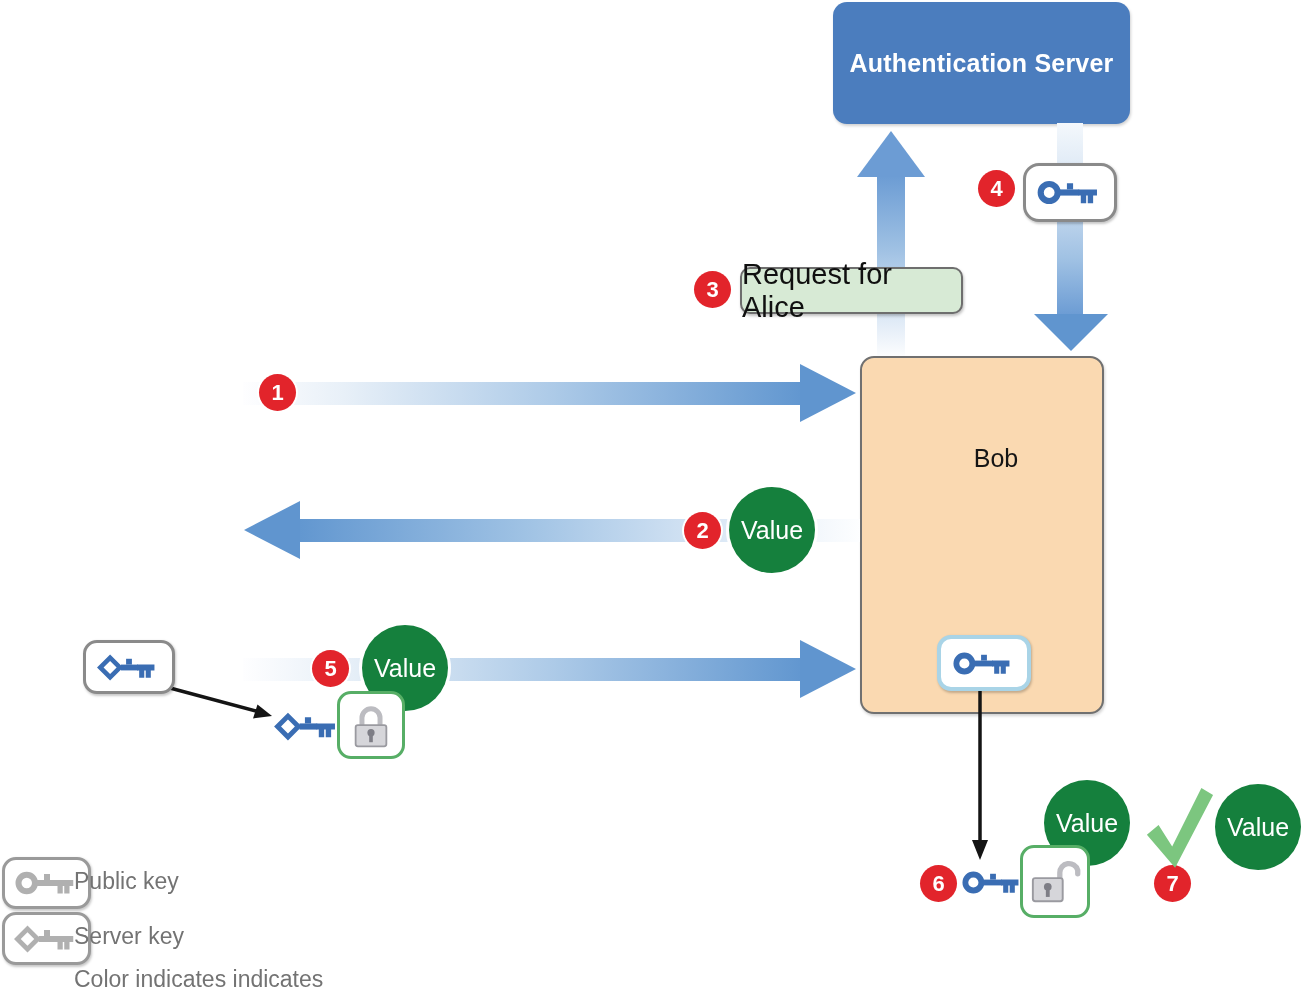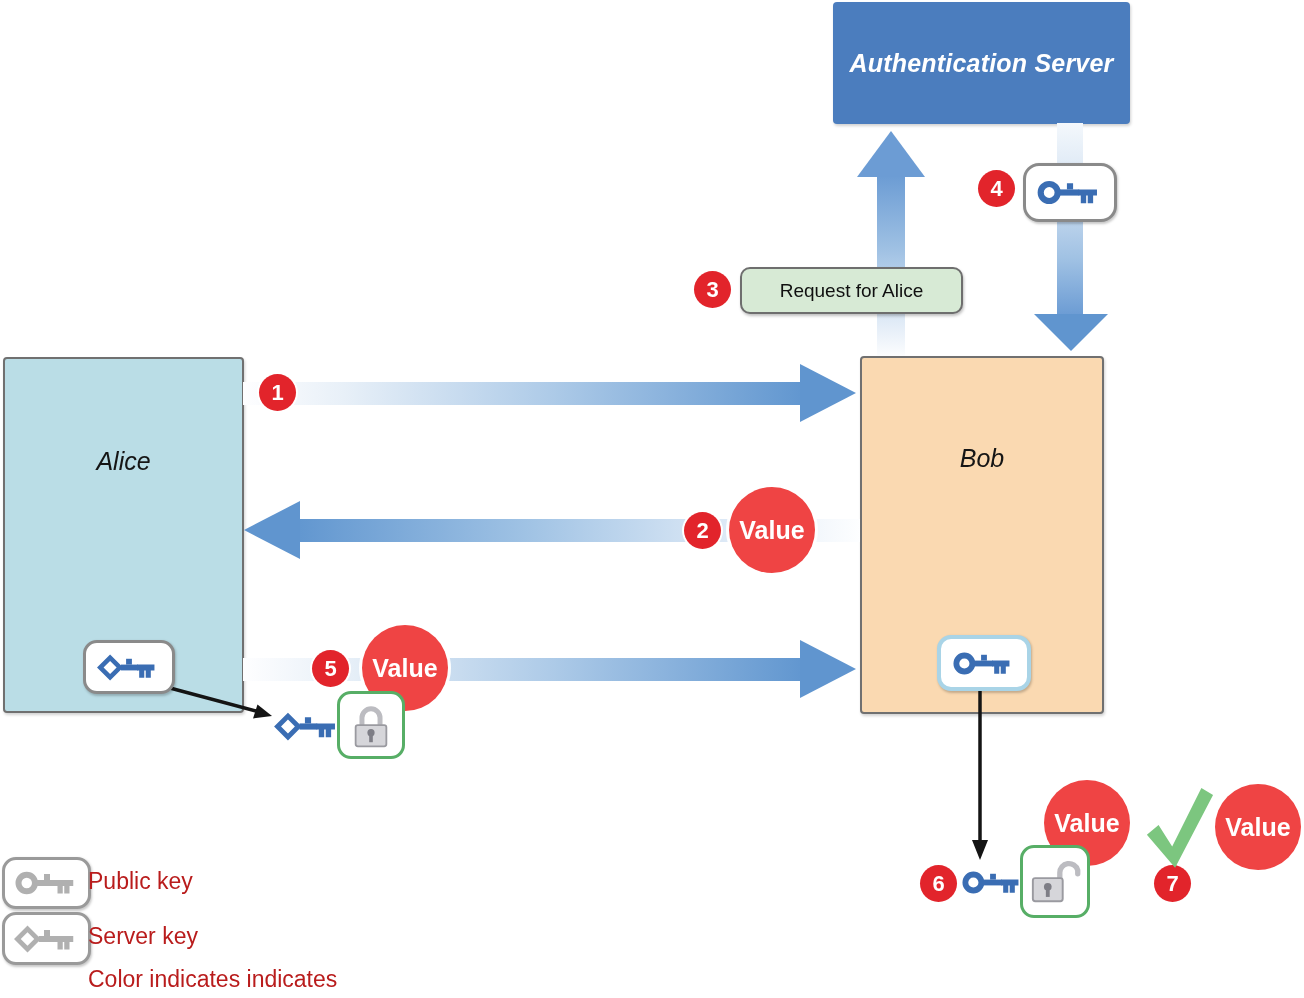--- a/index.html
+++ b/index.html
@@ -1,28 +1,28 @@
 <!DOCTYPE html>
 <html><head>
 <meta charset="utf-8">
 <style>
   html,body{margin:0;padding:0;background:#fff;}
   .canvas{position:relative;width:1304px;height:998px;background:#ffffff;
           font-family:"Liberation Sans",sans-serif;overflow:hidden;}
 
   
-  .node{position:absolute;border-radius:4px;box-shadow:1px 2px 3px rgba(0,0,0,0.18);font-style:italic;}
+  .node{position:absolute;border-radius:14px;box-shadow:1px 2px 3px rgba(0,0,0,0.18);}
   .node-auth{left:833px;top:2px;width:297px;height:122px;background:#4B7DBE;
              display:flex;align-items:center;justify-content:center;}
   .node-auth span{color:#fff;font-weight:bold;font-size:25px;letter-spacing:0.2px;}
   .node-alice{left:3px;top:357px;width:237px;height:352px;background:#BADDE6;border:2px solid #707070;}
   .node-bob{left:860px;top:356px;width:240px;height:354px;background:#FAD9B1;border:2px solid #707070;}
   .node-title{position:absolute;left:0;width:100%;text-align:center;font-size:25px;color:#151515;}
   .node-alice .node-title{top:88px;}
-  .node-bob .node-title{top:86px;}
+  .node-bob .node-title{top:86px;padding-left:14px;}
 
   
   .shaft{position:absolute;}
   .shaft-right{background:linear-gradient(to right,#FEFEFF 0%,#E8F0F8 18%,#AECBE8 55%,#6297D0 100%);}
   .shaft-left{background:linear-gradient(to right,#6297D0 0%,#9FC2E4 40%,#E0EBF7 78%,#FDFEFF 100%);}
   .shaft-a1{left:243px;top:382px;width:557px;height:23px;}
   .shaft-a2{left:300px;top:519px;width:560px;height:23px;}
   .shaft-a5{left:243px;top:658px;width:557px;height:23px;}
   .head{position:absolute;width:0;height:0;}
   .head-right{border-top:29px solid transparent;border-bottom:29px solid transparent;border-left:56px solid #6095CF;}
@@ -34,36 +34,36 @@
             background:linear-gradient(to bottom,#6C9CD4 0%,#9EC0E3 40%,#E2ECF7 82%,#FCFDFE 100%);}
   .head-up{left:857px;top:131px;border-left:34px solid transparent;border-right:34px solid transparent;
            border-bottom:46px solid #6C9CD4;}
   .shaft-down{left:1057px;top:123px;width:26px;height:192px;
               background:linear-gradient(to bottom,#F4F8FC 0%,#D9E6F4 30%,#9EC0E3 72%,#6C9CD4 100%);}
   .head-down{left:1034px;top:314px;border-left:37px solid transparent;border-right:37px solid transparent;
              border-top:37px solid #6095CF;}
 
   
   .glabel{position:absolute;background:#D7EAD5;border:2px solid #6E6E6E;border-radius:10px;
-          display:flex;align-items:center;justify-content:center;font-size:19px;color:#101010;
+          display:flex;align-items:center;justify-content:center;font-size:29px;color:#101010;
           box-shadow:1px 2px 3px rgba(0,0,0,0.25);}
   .glabel-1{left:305px;top:371px;width:181px;height:43px;}
   .glabel-3{left:740px;top:267px;width:219px;height:43px;}
 
   
   .badge{position:absolute;width:37px;height:37px;border-radius:50%;background:#E2242B;
          color:#fff;font-weight:bold;font-size:22px;display:flex;align-items:center;justify-content:center;
          box-shadow:0 0 0 2px #ffffff;}
   .b1{left:259px;top:374px;} .b2{left:684px;top:512px;} .b3{left:694px;top:271px;}
   .b4{left:978px;top:170px;} .b5{left:312px;top:650px;} .b6{left:920px;top:865px;}
   .b7{left:1154px;top:865px;}
 
   
-  .value{position:absolute;width:86px;height:86px;border-radius:50%;background:#ef4444;
-         color:#fff;font-weight:bold;font-size:25px;display:flex;align-items:center;justify-content:center;
+  .value{position:absolute;width:86px;height:86px;border-radius:50%;background:#15803d;
+         color:#fff;font-weight:normal;font-size:25px;display:flex;align-items:center;justify-content:center;
          box-shadow:0 0 0 3px rgba(255,255,255,0.95);}
   .v2{left:729px;top:487px;} .v5{left:362px;top:625px;} .v6{left:1044px;top:780px;} .v7{left:1215px;top:784px;}
 
   
   .iconbox{position:absolute;background:#fff;border:3px solid #8A8A8A;border-radius:14px;
            display:flex;align-items:center;justify-content:center;box-shadow:1px 1.5px 2.5px rgba(0,0,0,0.22);}
   .alice-keybox{left:83px;top:640px;width:86px;height:48px;}
   .bob-keybox{left:937px;top:635px;width:86px;height:48px;border:4px solid #A9D4E7;}
   .s4-keybox{left:1023px;top:163px;width:88px;height:53px;border-radius:16px;}
   .leg-pub{left:2px;top:857px;width:83px;height:46px;border-color:#9A9A9A;}
@@ -76,33 +76,30 @@
   .key-blue{color:#3A6DB3;}
   .key-gray{color:#B0B0B0;}
   .freekey{position:absolute;}
   .k5{left:274px;top:708px;}
   .k6{left:961px;top:865px;}
   .check{position:absolute;left:1143px;top:784px;}
 
   .overlay{position:absolute;left:0;top:0;pointer-events:none;}
 
   
-  .legend-text{position:absolute;left:88px;font-size:23px;color:#b91c1c;}
+  .legend-text{position:absolute;left:74px;font-size:23px;color:#737373;}
   .lt-pub{top:868px;} .lt-priv{top:923px;} .lt-note{top:966px;}
 </style>
 </head>
 <body>
 
 <div class="canvas">
 
   <div class="node node-auth">
     <span>Authentication Server</span>
-  </div>
-  <div class="node node-alice">
-    <div class="node-title">Alice</div>
   </div>
   <div class="node node-bob">
     <div class="node-title">Bob</div>
   </div>
 
   <div class="shaft shaft-right shaft-a1"></div>
   <div class="head head-right head-a1"></div>
   <div class="shaft shaft-left shaft-a2"></div>
   <div class="head head-left head-a2"></div>
   <div class="shaft shaft-right shaft-a5"></div>

